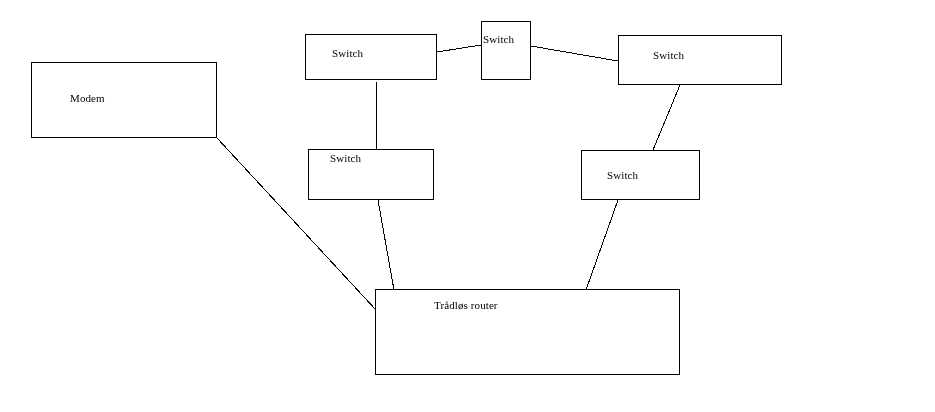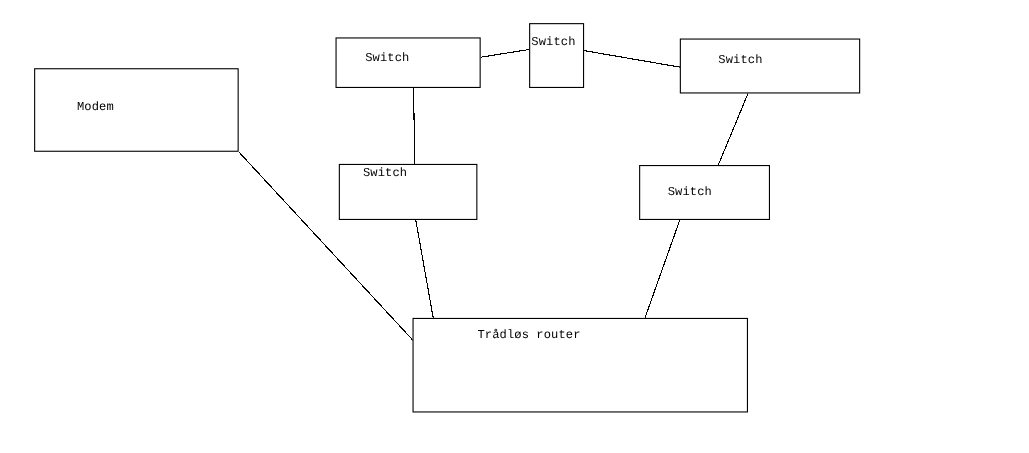--- a/index.html
+++ b/index.html
@@ -29,21 +29,21 @@
   .node {
     position: absolute;
     box-sizing: border-box;
     border: 1px solid #000000;
     background: #ffffff;
   }
   .node-label {
     position: absolute;
     white-space: nowrap;
     color: #000000;
-    font-family: Liberation Mono, monospace;
+    font-family: Liberation Serif, serif;
     font-size: 11px;
     line-height: 13px;
     letter-spacing: 0.1px;
   }
 </style>
 </head>
 <body>
 
 <div id="canvas" style="width: 935px; height: 412px; background: rgb(255, 255, 255);">
 

